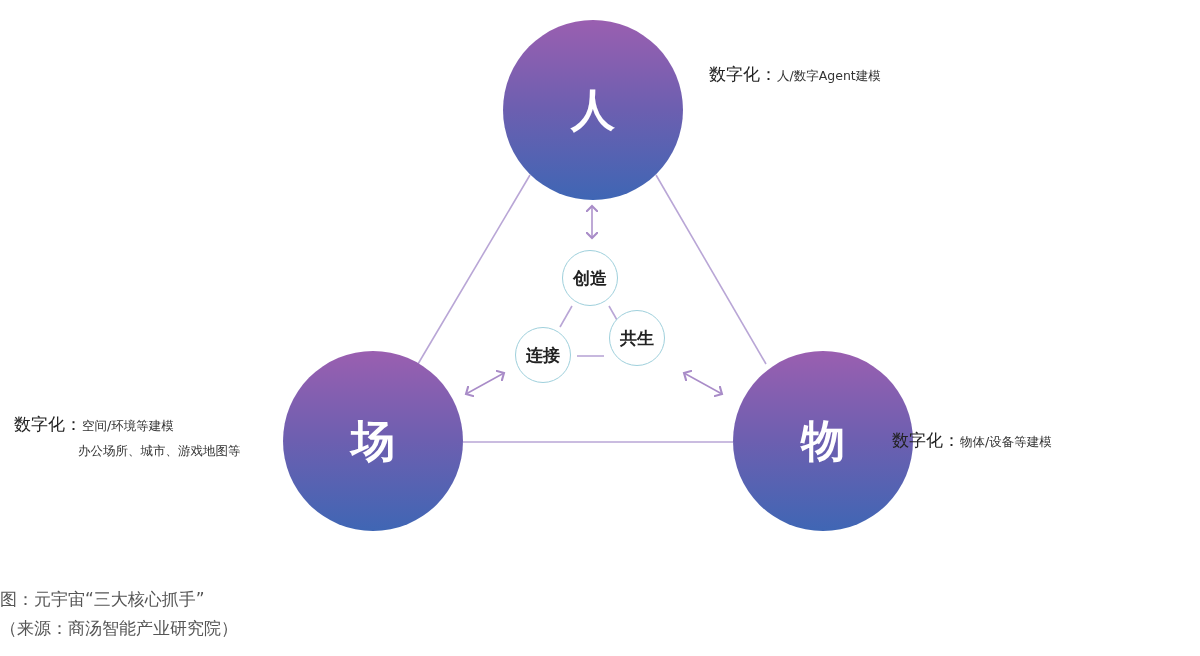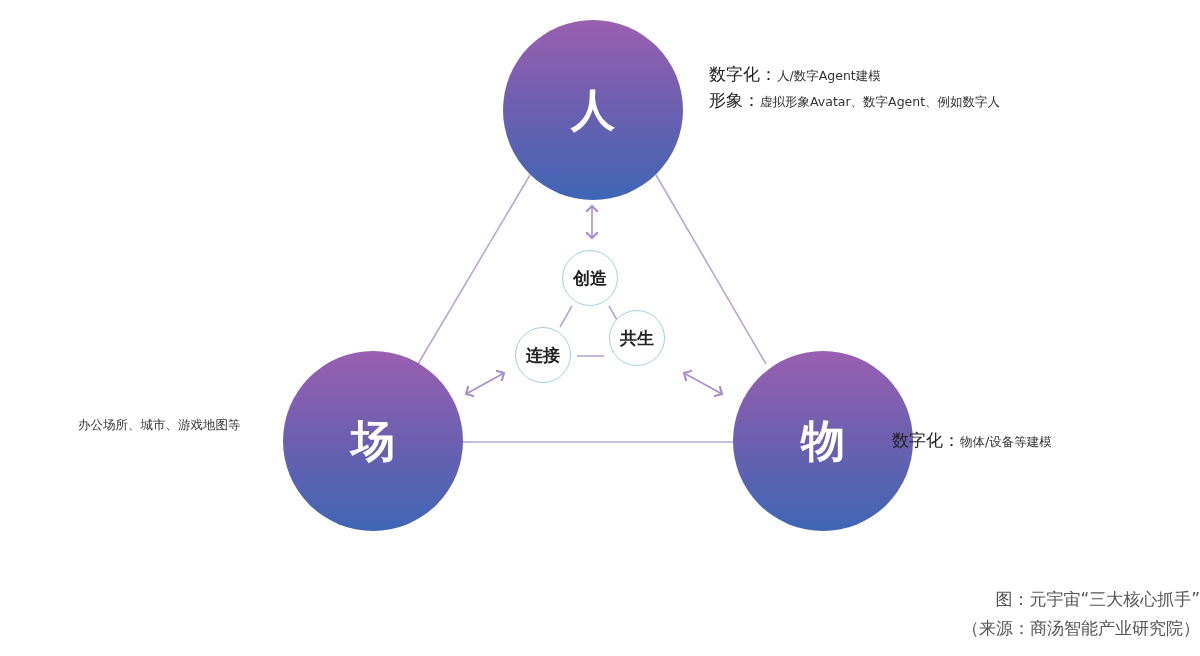--- a/index.html
+++ b/index.html
@@ -9,21 +9,21 @@
   .big-node { position:absolute; width:180px; height:180px; border-radius:50%;
               background:linear-gradient(180deg,#9a5fb0 0%,#6c5fb0 50%,#3f66b4 100%);
               display:flex; align-items:center; justify-content:center; }
   .big-node span { color:#fff; font-size:44px; font-weight:bold; }
   .small-node { position:absolute; width:56px; height:56px; border-radius:50%;
                 border:1.6px solid #9fd0dc; background:#fff; box-sizing:border-box;
                 display:flex; align-items:center; justify-content:center; }
   .small-node span { font-size:17px; font-weight:bold; color:#222; }
   .desc { position:absolute; font-size:12.5px; color:#333; line-height:25px; white-space:nowrap; }
   .desc .k { font-size:17px; font-weight:normal; color:#222; }
-  .caption { position:absolute; left:0; width:1200px; text-align:right; font-size:17px; color:#555; }
+  .caption { position:absolute; left:0; width:1200px; text-align:left; font-size:17px; color:#555; }
 </style>
 </head>
 <body>
 
 <svg class="diagram" width="1200" height="656" viewBox="0 0 1200 656">
   <defs>
     <marker id="ah" markerWidth="8" markerHeight="8" refX="4" refY="4" orient="auto-start-reverse">
       <path d="M0,0 L4,4 L0,8" fill="none" stroke="#a98cc8" stroke-width="1.4"></path>
     </marker>
   </defs>
@@ -56,24 +56,24 @@
 </div>
 <div class="small-node" style="left:515px; top:327px;">
   <span>连接</span>
 </div>
 <div class="small-node" style="left:609px; top:310px;">
   <span>共生</span>
 </div>
 
 <div class="desc" style="left:709px; top:62px;">
   <div><span class="k">数字化：</span><span>人/数字Agent建模</span></div>
-  <div><span class="k">形象：</span><span>虚拟形象Avatar、数字Agent、例如数字人</span></div>
 </div>
 
 <div class="desc" style="left:14px; top:412px;">
+  <div><span class="k">数字化：</span><span>空间/环境等建模</span></div>
   <div style="padding-left:64px;text-align:right;"><span>办公场所、城市、游戏地图等</span></div>
 </div>
 
 <div class="desc" style="left:892px; top:428px;">
   <div><span class="k">数字化：</span><span>物体/设备等建模</span></div>
 </div>
 
 <div class="caption" style="top:588px;">图：元宇宙“三大核心抓手”</div>
 <div class="caption" style="top:617px;">（来源：商汤智能产业研究院）</div>
 

